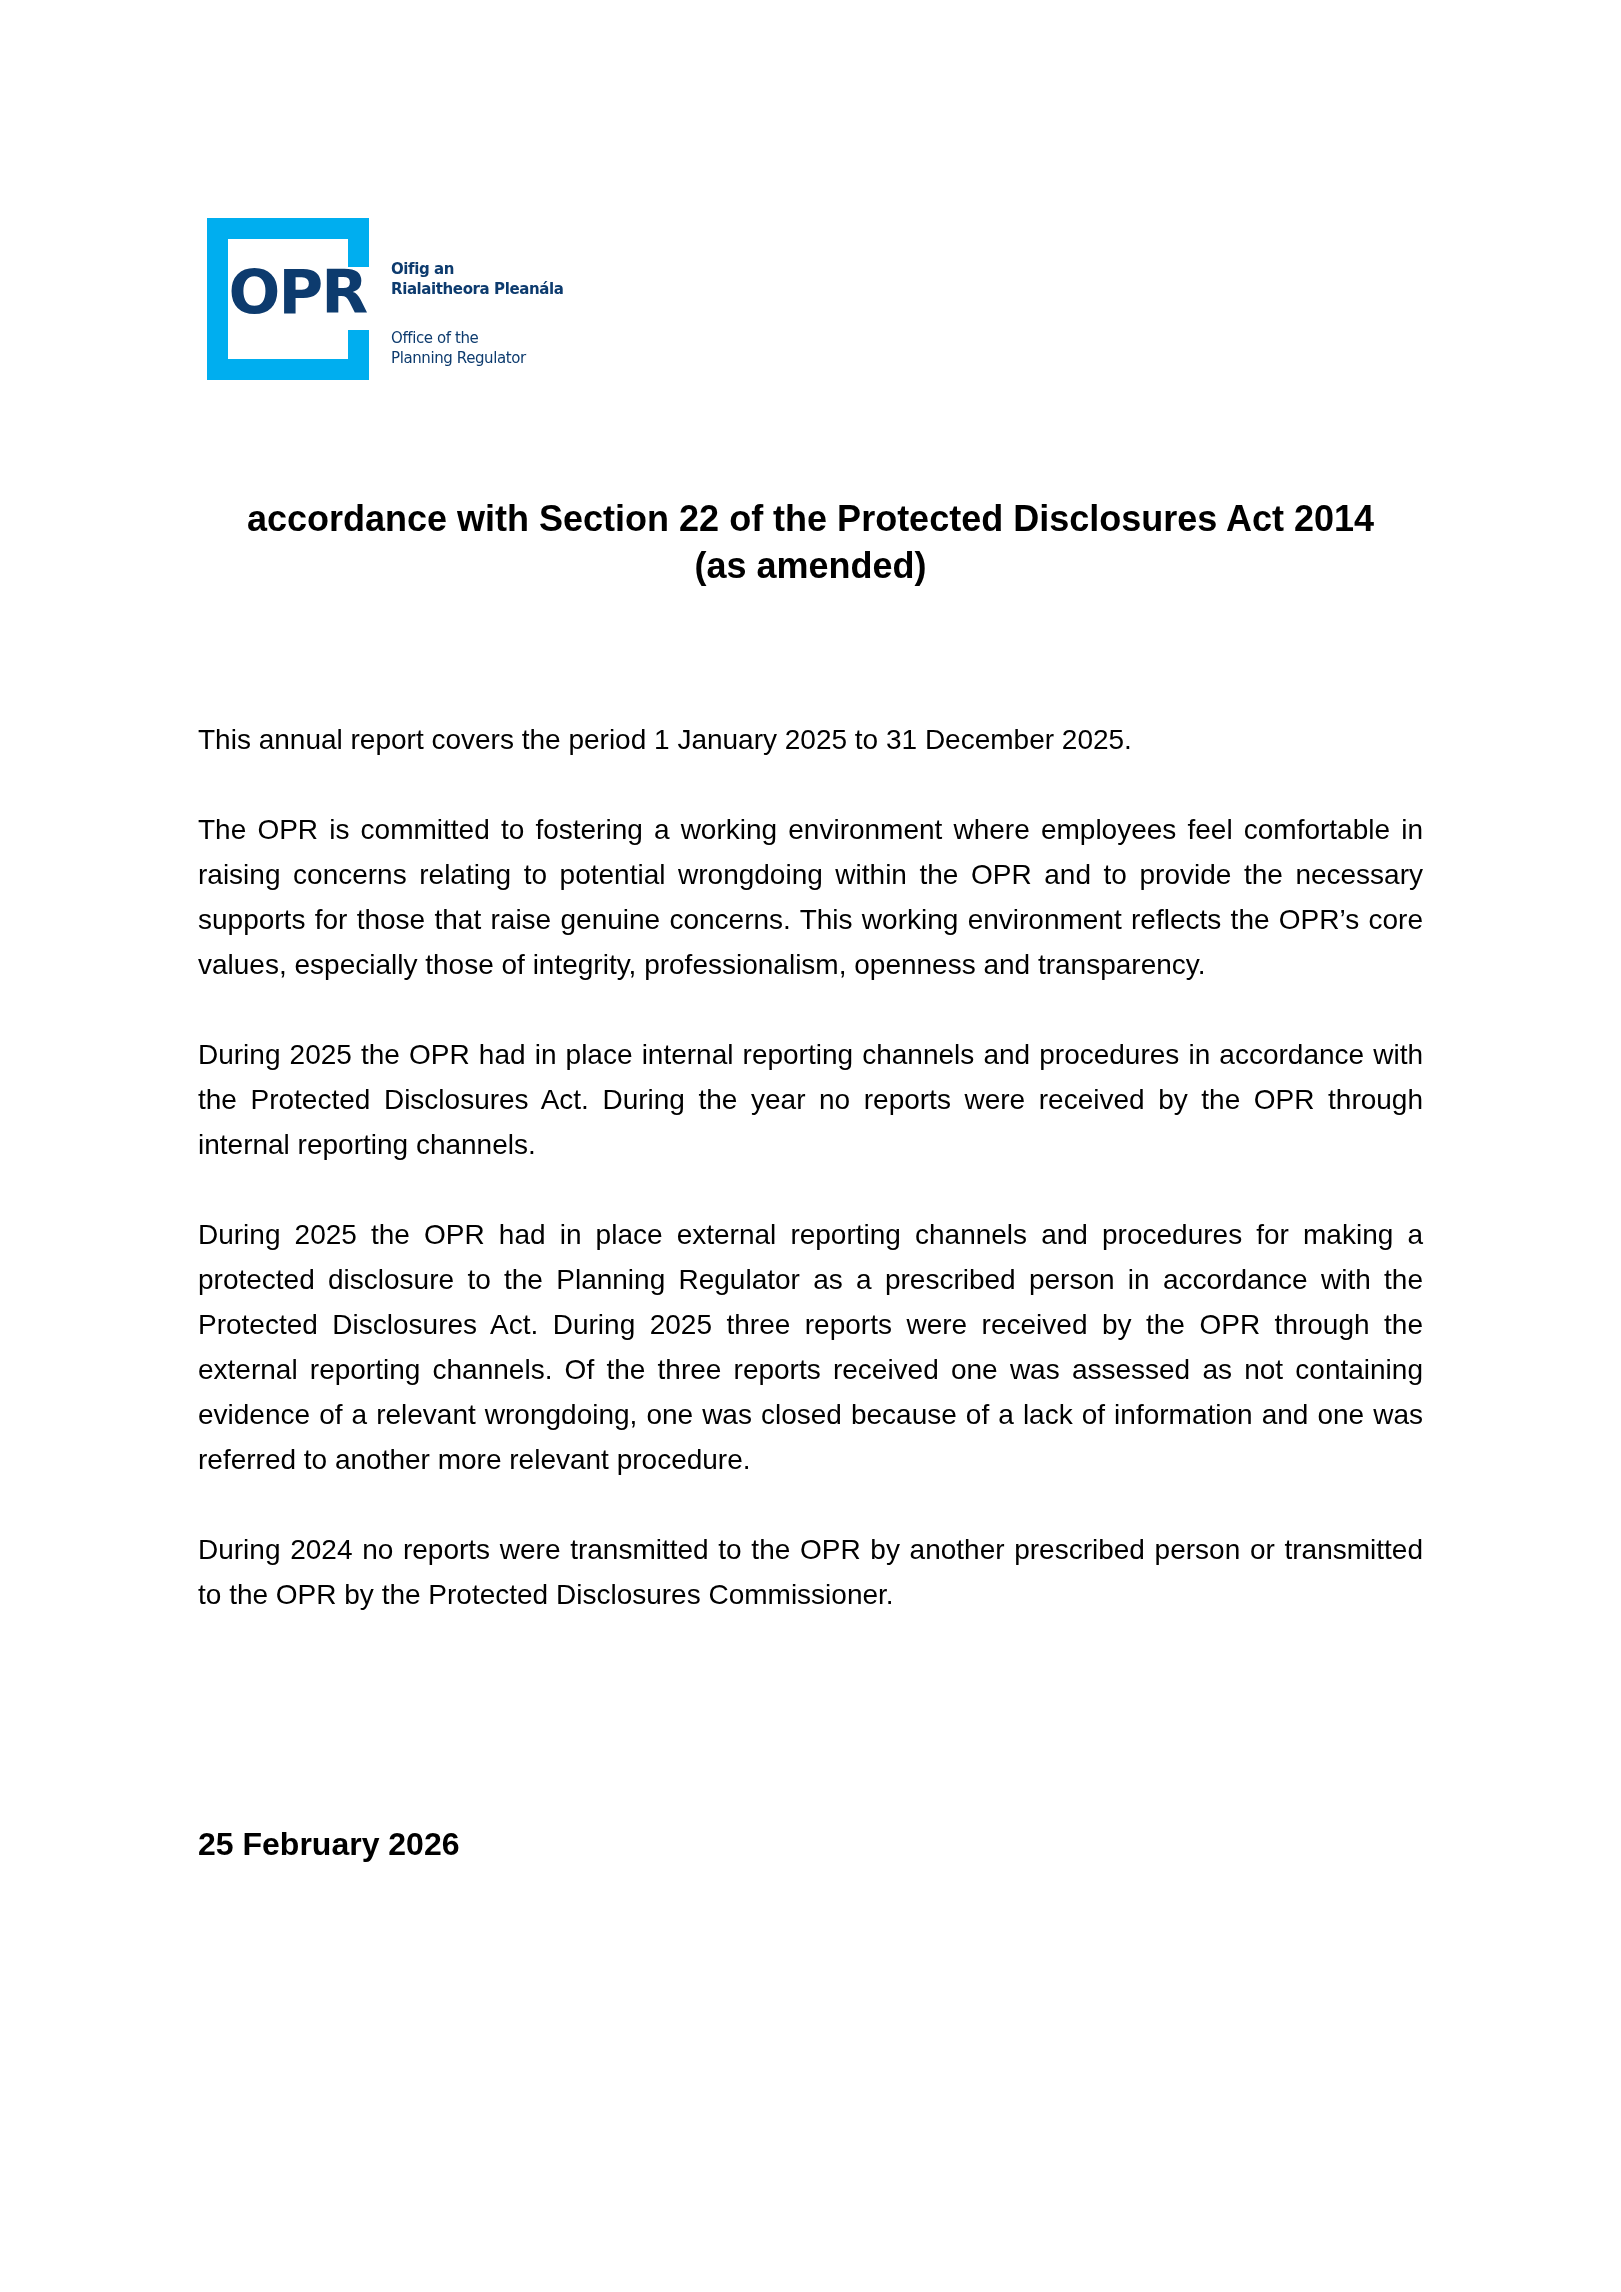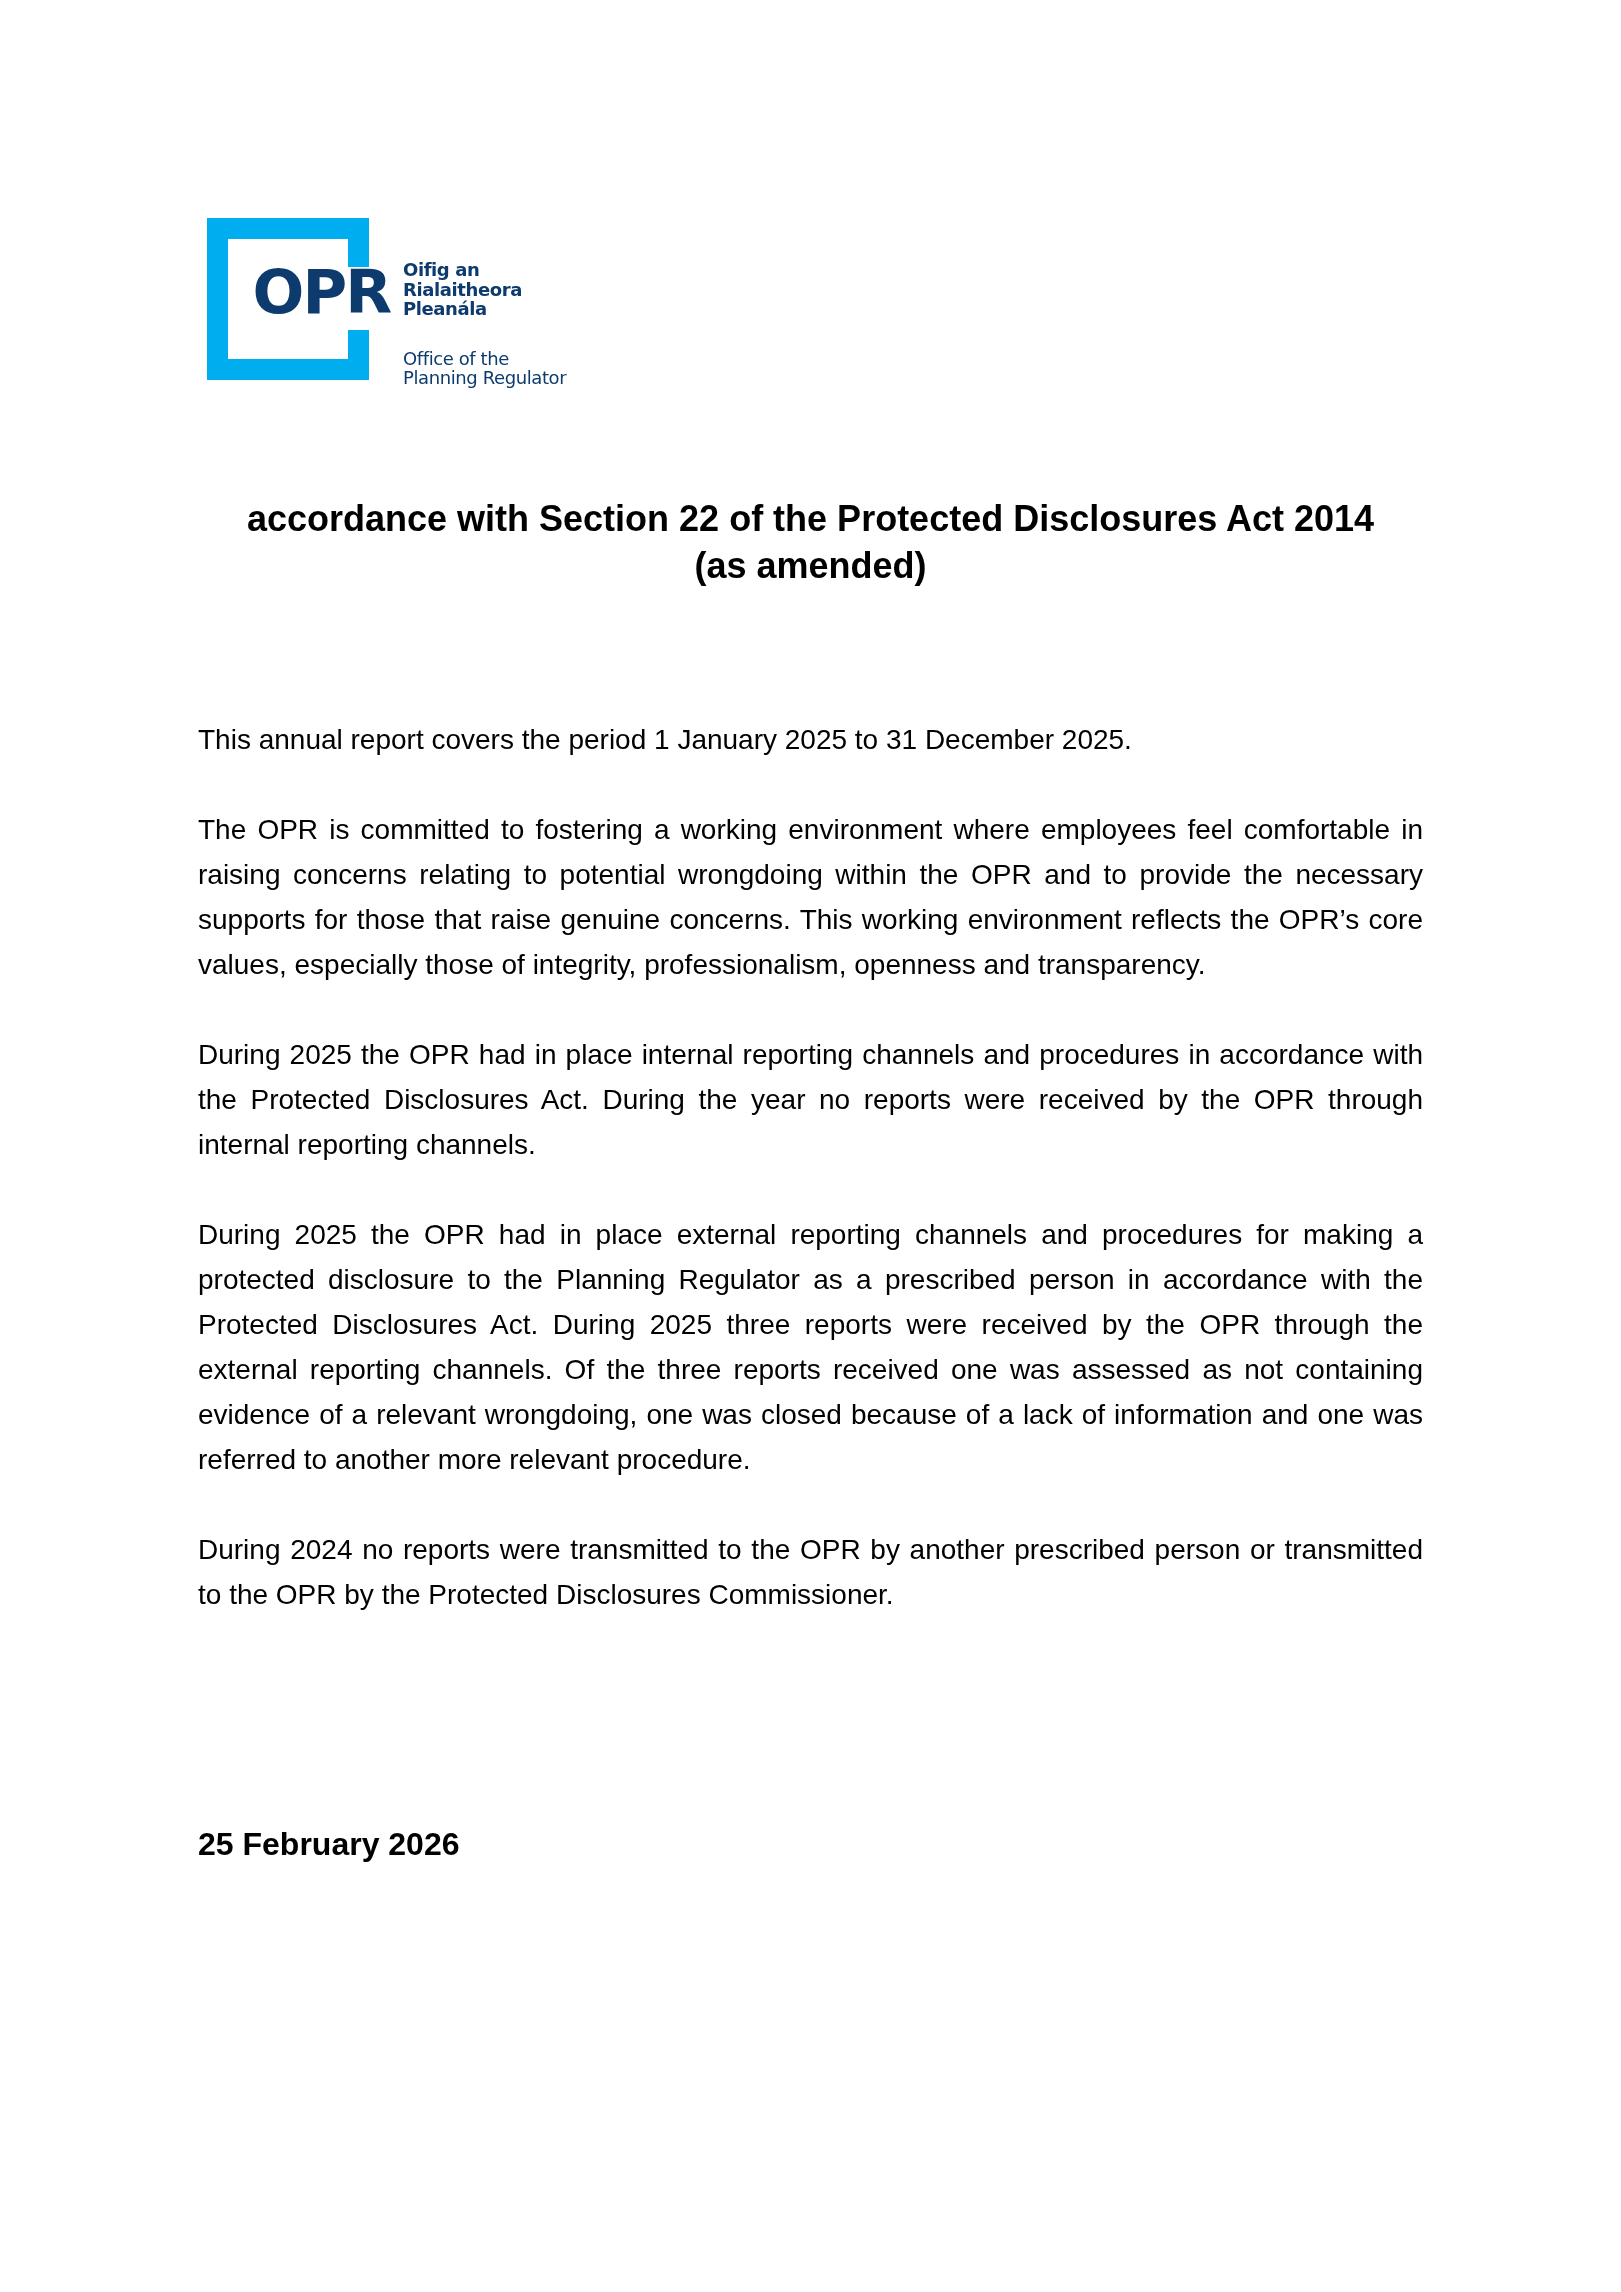--- a/index.html
+++ b/index.html
@@ -2,23 +2,23 @@
 <html><head>
   <meta charset="utf-8">
   <style>
     html, body { margin: 0; padding: 0; background: #ffffff; }
     body { width: 1621px; height: 2293px; position: relative; overflow: hidden;
            font-family: "Liberation Sans", sans-serif; color: #000; }
     .logo { position: absolute; left: 207px; top: 218px; width: 392px; height: 163px; }
     .logo-frame { position: absolute; left: 0; top: 0; width: 162px; height: 162px; }
     .logo-frame .f { position: absolute; background: #00aeef; }
     .logo-mark-text { position: absolute; left: 21.6px; top: 43px; font-size: 61px; font-weight: 700;
-                      color: #0d3b6e; letter-spacing: -2px; line-height: 1; font-family: "DejaVu Sans", sans-serif; padding-left: 24px; }
-    .logo-words { position: absolute; left: 196px; top: 42px; color: #0d3b6e;
-                  font-family: "DejaVu Sans", sans-serif; font-size: 18px; line-height: 19.6px; letter-spacing: -0.4px; }
+                      color: #0d3b6e; letter-spacing: -2px; line-height: 1; font-family: "DejaVu Sans", sans-serif; }
+    .logo-words { position: absolute; left: 184px; top: 42px; color: #0d3b6e;
+                  font-family: "DejaVu Sans", sans-serif; font-size: 15px; line-height: 19.6px; letter-spacing: -0.4px; }
     .logo-words .irish { font-weight: 700; }
     .logo-words .eng { margin-top: 30px; }
     .title { position: absolute; left: 147px; width: 1327px; top: 495px; text-align: center;
              font-weight: 700; font-size: 36px; line-height: 47px; }
     .body-text { position: absolute; left: 198px; width: 1225px; top: 717px; font-size: 28px; line-height: 45px; }
     .body-text p { margin: 0 0 45px 0; text-align: justify; }
     .body-text p.last-left { text-align: left; }
     .date { position: absolute; left: 198px; top: 1825px; font-size: 32px; font-weight: 700; line-height: 39px; }
   </style>
 </head>

